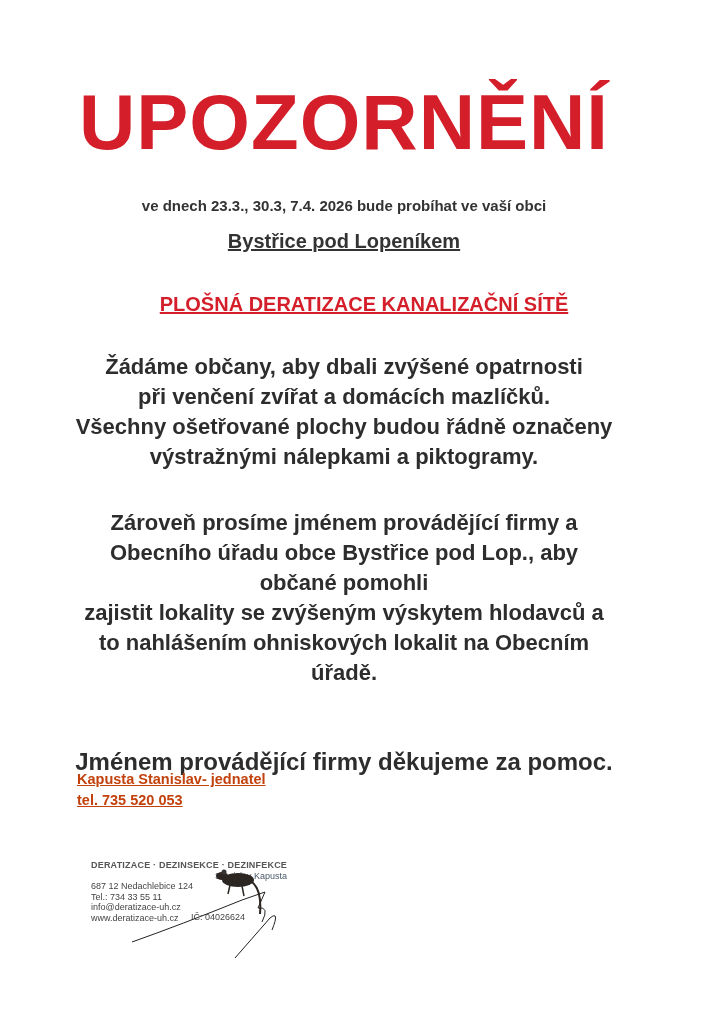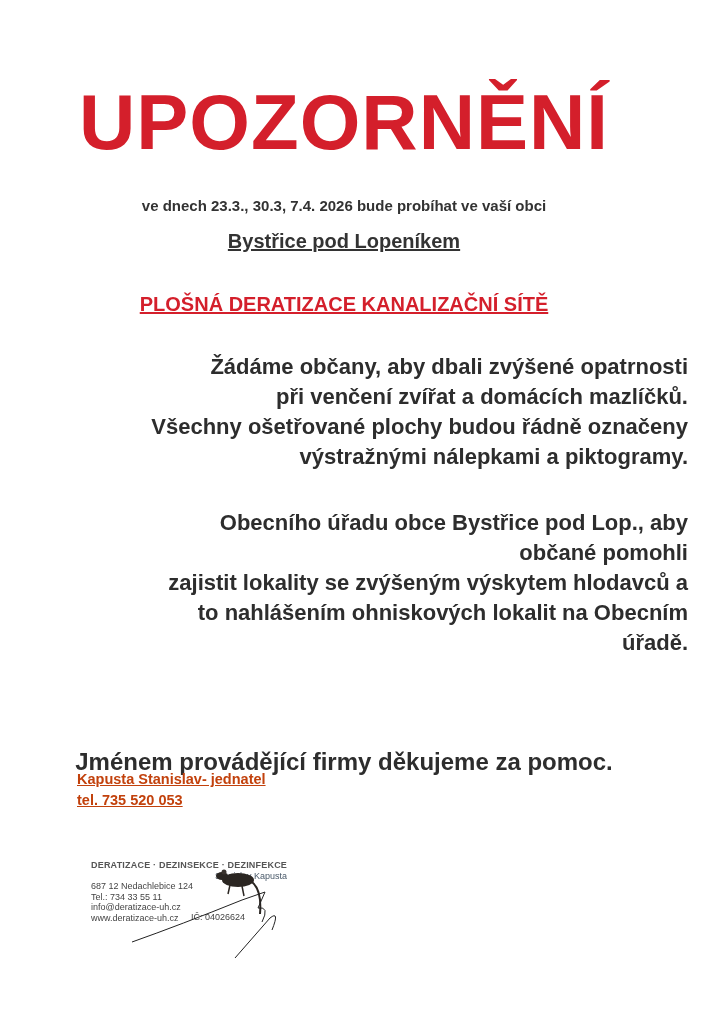--- a/index.html
+++ b/index.html
@@ -3,22 +3,22 @@
 <meta charset="utf-8">
 <style>
   html, body { margin: 0; padding: 0; background: #ffffff; }
   body { width: 724px; height: 1024px; position: relative; overflow: hidden;
          font-family: "Liberation Sans", sans-serif; color: #2a2a2a; }
   .abs { position: absolute; }
   .center { left: 0; width: 688px; text-align: center; }
   .title { top: 72px; font-size: 78px; font-weight: bold; color: #d41f2b; letter-spacing: 1px; line-height: 100px; }
   .dates { top: 188px; font-size: 15px; font-weight: bold; color: #333; margin-top: 9px; }
   .village { top: 230px; font-size: 20px; font-weight: bold; text-decoration: underline; color: #333; }
-  .subtitle { top: 293px; font-size: 20px; font-weight: bold; color: #d41f2b; text-decoration: underline; }
-  .para { font-size: 22px; font-weight: bold; line-height: 30px; color: #2d2d2d; text-align: right; }
+  .subtitle { top: 293px; font-size: 20px; font-weight: bold; color: #d41f2b; text-decoration: underline; padding-left: 20px; }
+  .para { font-size: 22px; font-weight: bold; line-height: 30px; color: #2d2d2d; }
   .p1 { top: 352px; }
   .p2 { top: 508px; }
   .thanks { top: 748px; font-size: 24px; font-weight: bold; color: #2d2d2d; text-align: center; }
   .sig { left: 77px; top: 769px; font-size: 14.5px; font-weight: bold; line-height: 21px; color: #c2410c; text-decoration: underline; }
   .stamp { left: 91px; top: 860px; font-size: 9px; line-height: 10.5px; color: #444; }
   .stamp .h { font-weight: bold; color: #555; letter-spacing: 0.2px; }
   .stamp .n { font-weight: normal; color: #4a5a6a; text-align: right; }
   .stamp .ic { position: absolute; left: 100px; top: 52px; white-space: nowrap; }
   .rat { left: 210px; top: 862px; }
   .signature { left: 130px; top: 880px; }
@@ -32,20 +32,21 @@
 <div class="abs center subtitle">PLOŠNÁ DERATIZACE KANALIZAČNÍ SÍTĚ</div>
 
 <div class="abs center para p1">
   <div>Žádáme občany, aby dbali zvýšené opatrnosti</div>
   <div>při venčení zvířat a domácích mazlíčků.</div>
   <div>Všechny ošetřované plochy budou řádně označeny</div>
   <div>výstražnými nálepkami a piktogramy.</div>
 </div>
 
 <div class="abs center para p2">
+  <div>Zároveň prosíme jménem provádějící firmy a</div>
   <div>Obecního úřadu obce Bystřice pod Lop., aby</div>
   <div>občané pomohli</div>
   <div>zajistit lokality se zvýšeným výskytem hlodavců a</div>
   <div>to nahlášením ohniskových lokalit na Obecním</div>
   <div>úřadě.</div>
 </div>
 
 <div class="abs center thanks">Jménem provádějící firmy děkujeme za pomoc.</div>
 
 <div class="abs sig">

